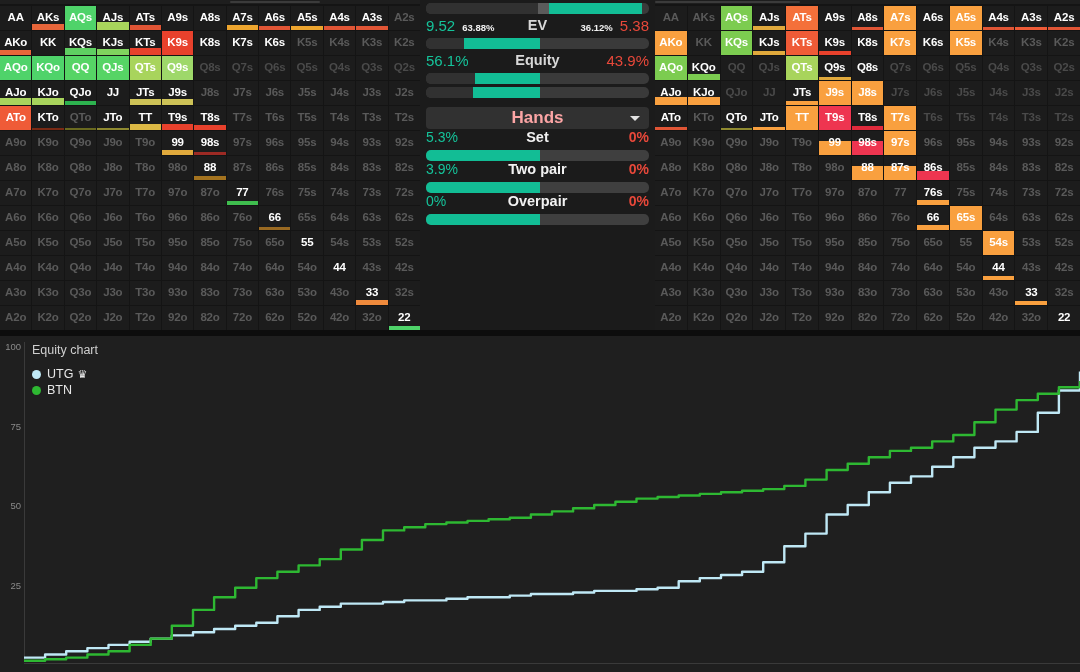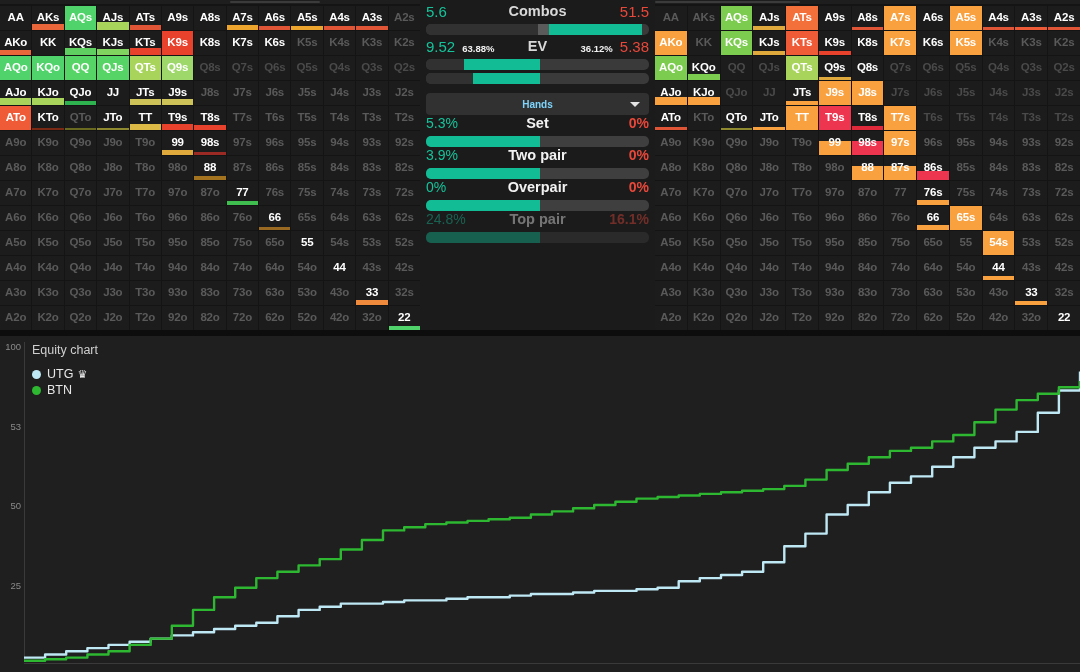--- a/index.html
+++ b/index.html
@@ -49,21 +49,21 @@
   .stat .sub{font-size:9.5px;font-weight:bold;color:#f2f2f2;margin:0 7px;}
   .stat .bar{position:relative;height:11px;background:#3a3a3a;border-radius:5px;
              overflow:hidden;margin-top:2px;}
   .stat .bar .seg{position:absolute;top:0;height:100%;}
   .stat .bar .mid{background:#5b5b5b;}
   .stat .bar .teal{background:#12bd95;}
   .stat .bar .dark{background:#313131;}
 
   .divider-hands{margin:9px 6px 0 6px;height:22px;background:#313131;border-radius:4px;
                  display:flex;align-items:center;justify-content:center;position:relative;}
-  .divider-hands .htxt{font-size:10px;font-weight:bold;color:#7dd3fc;}
+  .divider-hands .htxt{font-size:17px;font-weight:bold;color:#fca5a5;}
   .divider-hands .caret{position:absolute;right:9px;top:50%;margin-top:-2px;
         width:0;height:0;border-left:5px solid transparent;border-right:5px solid transparent;
         border-top:5px solid #e3e3e3;}
 
   .cat{position:relative;padding:0 6px;}
   .cat .crow{position:relative;height:19px;display:flex;align-items:baseline;justify-content:space-between;}
   .cat .cname{font-size:14.5px;color:#f2f2f2;font-weight:bold;
               position:absolute;left:0;right:0;text-align:center;}
   .cat .cl{font-size:14px;color:#15c39a;z-index:2;}
   .cat .cr{font-size:14px;color:#e8483a;font-weight:bold;z-index:2;}
@@ -643,44 +643,51 @@
             <div class="fill" style="height: 4px; background: rgb(79, 211, 106);"></div>
             <span class="lbl">22</span>
           </div>
         </div>
     </div>
 
     <div class="center-panel">
 
       <div id="stats-host">
           <div class="stat">
-            <div class="row1">
-              <span class="lv">5.6</span>
-              <span class="lname">Combos</span>
-              <span class="rv">51.5</span>
-            </div>
             <div class="bar">
               <div class="seg dark" style="left:0;width:50%"></div>
               <div class="seg mid" style="left:50%;width:5%"></div>
               <div class="seg teal" style="left:55%;width:42%"></div>
             </div>
           </div>
           <div class="stat">
             <div class="row1">
               <span class="lv">9.52<span class="sub">63.88%</span></span>
               <span class="lname">EV</span>
               <span class="rv"><span class="sub">36.12%</span>5.38</span>
             </div>
             <div class="bar">
               <div class="seg dark" style="left:0;width:17%"></div>
               <div class="seg mid" style="left:17%;width:0%"></div>
               <div class="seg teal" style="left:17%;width:34%"></div>
             </div>
           </div>
           <div class="stat">
+            <div class="row1">
+              <span class="lv">56.1%</span>
+              <span class="lname">Equity</span>
+              <span class="rv">43.9%</span>
+            </div>
+            <div class="bar">
+              <div class="seg dark" style="left:0;width:22%"></div>
+              <div class="seg mid" style="left:22%;width:0%"></div>
+              <div class="seg teal" style="left:22%;width:29%"></div>
+            </div>
+          </div>
+          <div class="stat">
             <div class="bar">
               <div class="seg dark" style="left:0;width:21%"></div>
               <div class="seg mid" style="left:21%;width:0%"></div>
               <div class="seg teal" style="left:21%;width:30%"></div>
             </div>
           </div>
         </div>
 
       <div class="divider-hands">
         <span class="htxt">Hands</span>
@@ -706,30 +713,20 @@
             </div>
             <div class="cbar">
               <div class="cfill" style="width:51%"></div>
             </div>
           </div>
           <div class="cat">
             <div class="crow">
               <span class="cl">0%</span>
               <span class="cname">Overpair</span>
               <span class="cr">0%</span>
-            </div>
-            <div class="cbar">
-              <div class="cfill" style="width:51%"></div>
-            </div>
-          </div>
-          <div class="cat faded">
-            <div class="crow">
-              <span class="cl">24.8%</span>
-              <span class="cname">Top pair</span>
-              <span class="cr">16.1%</span>
             </div>
             <div class="cbar">
               <div class="cfill" style="width:51%"></div>
             </div>
           </div>
         </div>
     </div>
 
     <div class="grid-panel right">
       <div class="topstrip">
@@ -1302,21 +1299,21 @@
       </div>
       <div class="lrow">
         <span class="dot" style="background:#2eb832"></span>
         <span class="ltxt">BTN</span>
       </div>
     </div>
 
     <div class="yaxis" id="yaxis">
         <div class="ytick" style="top: 248.5px;">25</div>
         <div class="ytick" style="top: 169px;">50</div>
-        <div class="ytick" style="top: 89.5px;">53</div>
+        <div class="ytick" style="top: 89.5px;">75</div>
         <div class="ytick" style="top: 10px;">100</div>
       </div>
     <div class="axisline-v"></div>
     <div class="axisline-h"></div>
 
     <div class="plot">
       <svg id="chart-svg" width="1056" height="336" viewBox="0 0 1056 336" preserveAspectRatio="none">
           <path d="M0.0,321.6 L21.1,321.6 L21.1,318.5 L42.2,318.5 L42.2,315.3 L63.4,315.3 L63.4,312.1 L84.5,312.1 L84.5,308.9 L105.6,308.9 L105.6,305.7 L126.7,305.7 L126.7,302.6 L147.8,302.6 L147.8,299.4 L169.0,299.4 L169.0,296.2 L190.1,296.2 L190.1,293.0 L211.2,293.0 L211.2,289.8 L232.3,289.8 L232.3,286.7 L253.4,286.7 L253.4,280.3 L274.6,280.3 L274.6,273.9 L295.7,273.9 L295.7,270.8 L316.8,270.8 L316.8,267.6 L337.9,267.6 L337.9,267.6 L359.0,267.6 L359.0,266.0 L380.2,266.0 L380.2,264.4 L401.3,264.4 L401.3,264.4 L422.4,264.4 L422.4,262.8 L443.5,262.8 L443.5,261.2 L464.6,261.2 L464.6,261.2 L485.8,261.2 L485.8,259.6 L506.9,259.6 L506.9,258.0 L528.0,258.0 L528.0,258.0 L549.1,258.0 L549.1,256.5 L570.2,256.5 L570.2,254.9 L591.4,254.9 L591.4,254.9 L612.5,254.9 L612.5,253.3 L633.6,253.3 L633.6,251.7 L654.7,251.7 L654.7,245.3 L675.8,245.3 L675.8,242.1 L697.0,242.1 L697.0,239.0 L718.1,239.0 L718.1,235.8 L739.2,235.8 L739.2,226.2 L760.3,226.2 L760.3,210.3 L781.4,210.3 L781.4,197.6 L802.6,197.6 L802.6,178.5 L823.7,178.5 L823.7,169.0 L844.8,169.0 L844.8,156.3 L865.9,156.3 L865.9,146.7 L887.0,146.7 L887.0,140.4 L908.2,140.4 L908.2,130.8 L929.3,130.8 L929.3,121.3 L950.4,121.3 L950.4,111.8 L971.5,111.8 L971.5,105.4 L992.6,105.4 L992.6,95.9 L1013.8,95.9 L1013.8,76.8 L1034.9,76.8 L1034.9,54.5 L1056.0,54.5 L1056.0,35.4" fill="none" stroke="#bfe8f5" stroke-width="2.4" stroke-linejoin="round"></path>
           <path d="M0.0,324.8 L21.1,324.8 L21.1,323.2 L42.2,323.2 L42.2,321.6 L63.4,321.6 L63.4,318.5 L84.5,318.5 L84.5,315.3 L105.6,315.3 L105.6,308.9 L126.7,308.9 L126.7,302.6 L147.8,302.6 L147.8,289.8 L169.0,289.8 L169.0,273.9 L190.1,273.9 L190.1,261.2 L211.2,261.2 L211.2,251.7 L232.3,251.7 L232.3,242.1 L253.4,242.1 L253.4,235.8 L274.6,235.8 L274.6,229.4 L295.7,229.4 L295.7,223.1 L316.8,223.1 L316.8,213.5 L337.9,213.5 L337.9,204.0 L359.0,204.0 L359.0,194.4 L380.2,194.4 L380.2,191.3 L401.3,191.3 L401.3,188.1 L422.4,188.1 L422.4,186.5 L443.5,186.5 L443.5,184.9 L464.6,184.9 L464.6,183.3 L485.8,183.3 L485.8,181.7 L506.9,181.7 L506.9,178.5 L528.0,178.5 L528.0,175.4 L549.1,175.4 L549.1,172.2 L570.2,172.2 L570.2,169.0 L591.4,169.0 L591.4,165.8 L612.5,165.8 L612.5,162.6 L633.6,162.6 L633.6,161.0 L654.7,161.0 L654.7,159.5 L675.8,159.5 L675.8,157.9 L697.0,157.9 L697.0,156.3 L718.1,156.3 L718.1,154.7 L739.2,154.7 L739.2,153.1 L760.3,153.1 L760.3,149.9 L781.4,149.9 L781.4,143.6 L802.6,143.6 L802.6,134.0 L823.7,134.0 L823.7,127.7 L844.8,127.7 L844.8,121.3 L865.9,121.3 L865.9,114.9 L887.0,114.9 L887.0,111.8 L908.2,111.8 L908.2,105.4 L929.3,105.4 L929.3,99.0 L950.4,99.0 L950.4,86.3 L971.5,86.3 L971.5,73.6 L992.6,73.6 L992.6,64.1 L1013.8,64.1 L1013.8,57.7 L1034.9,57.7 L1034.9,51.3 L1056.0,51.3 L1056.0,45.0" fill="none" stroke="#2eb832" stroke-width="2.4" stroke-linejoin="round"></path>
         </svg>

